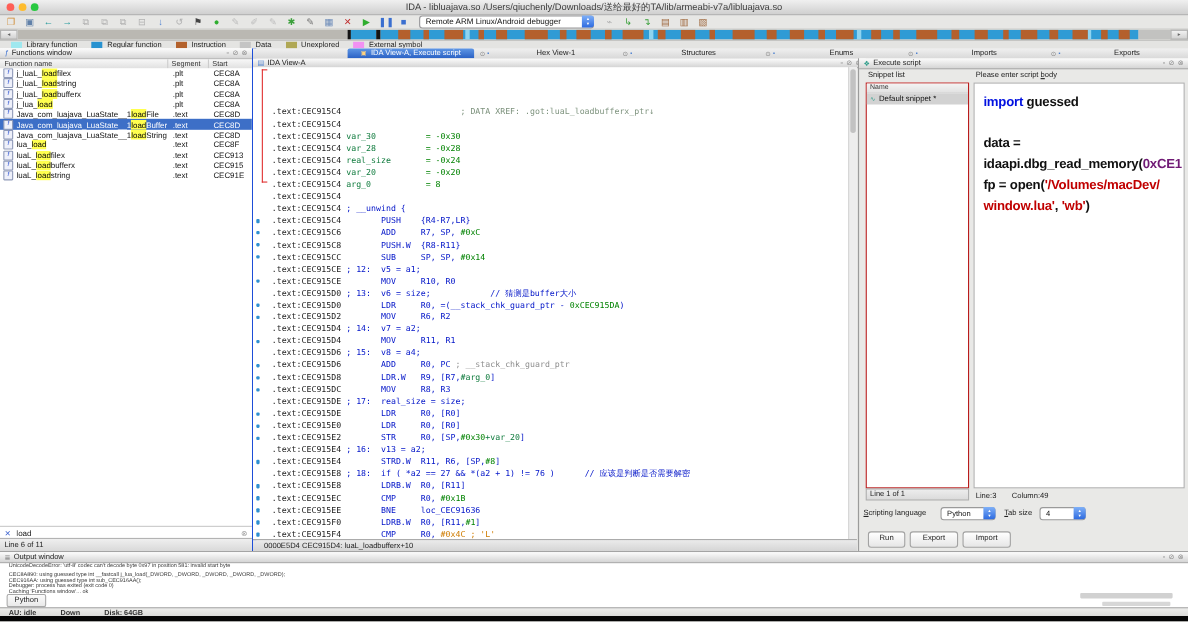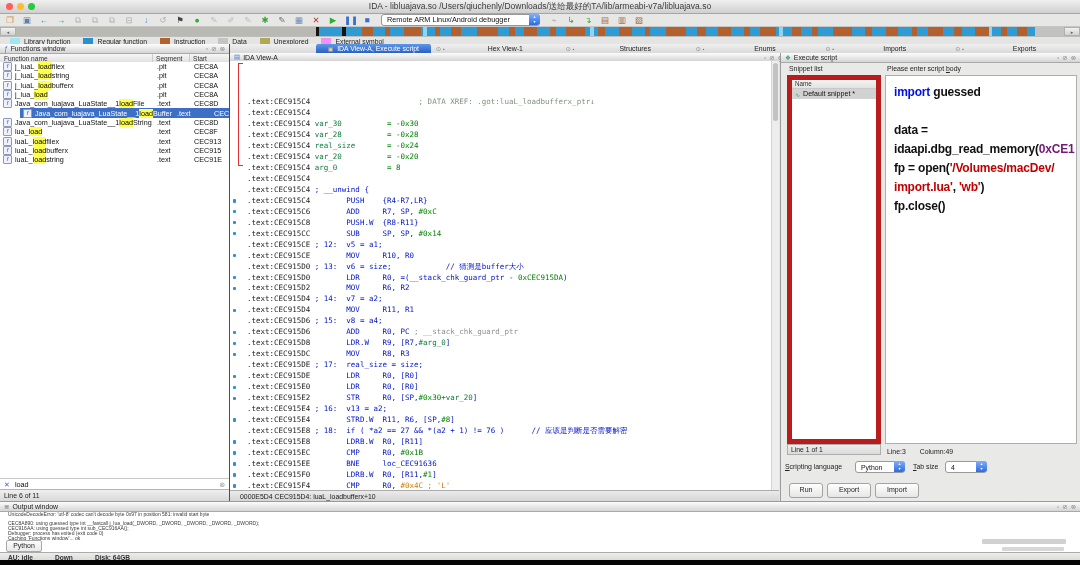--- a/index.html
+++ b/index.html
@@ -34,21 +34,21 @@
   .colhead{height:9px;background:linear-gradient(#f7f7f7,#dedede);border-bottom:1px solid #bdbdbd;display:flex;font-size:6.6px;color:#333;line-height:9px;}
   .colhead .c1{width:152px;padding-left:4px;box-sizing:border-box;}
   .colhead .c2{width:37px;border-left:1px solid #ccc;padding-left:3px;box-sizing:border-box;}
   .colhead .c3{width:36px;border-left:1px solid #ccc;padding-left:3px;box-sizing:border-box;}
   .flist{position:absolute;left:0;right:0;top:18px;height:416px;overflow:hidden;background:#fff;}
   .frow{height:9.3px;display:flex;align-items:center;font-size:7.2px;white-space:nowrap;color:#111;}
   .frow .ficon{width:7px;height:7px;margin:0 3px 0 3px;background:#eef0fa;border:1px solid #8f9ab8;border-radius:1px;color:#2a4fd0;font-size:5.5px;line-height:6px;text-align:center;flex:none;font-style:italic;}
   .frow .fname{width:139px;overflow:hidden;flex:none;}
   .frow .fseg{width:37px;flex:none;padding-left:3px;box-sizing:border-box;}
   .frow .fstart{width:36px;flex:none;padding-left:3px;box-sizing:border-box;}
-  .frow.sel{background:#3d6fc7;color:#fff;margin-left:20px;}
+  .frow.sel{background:#3d6fc7;color:#fff;}
   .hl{background:#ffff4f;color:#000;}
   .fsearch{position:absolute;left:0;right:0;top:434px;height:11px;background:#fff;border-top:1px solid #c9c9c9;display:flex;align-items:center;padding:0 4px;gap:3px;}
   .fsearch .xic{color:#3d63cf;font-size:7px;}
   .fsearch input{flex:1;border:none;outline:none;font-size:7.3px;font-family:"Liberation Sans",sans-serif;color:#111;background:transparent;}
   .fsearch .clear{color:#9a9a9a;font-size:7px;}
   .fstatus{position:absolute;left:0;right:0;bottom:0;height:11px;background:linear-gradient(#efefef,#d9d9d9);border-top:1px solid #b3b3b3;font-size:6.9px;line-height:11px;padding-left:4px;color:#222;}
   
   .tabrow{left:230px;top:44px;width:850px;height:9px;background:linear-gradient(#f0f0f0,#d9d9d9);border-bottom:1px solid #a9a9a9;display:flex;align-items:stretch;font-size:6.9px;}
   .tabspacer{width:86px;}
   .tab-active{background:linear-gradient(#5f97e6,#2a61c4);color:#fff;border-radius:2px 2px 0 0;padding:0 12px;display:flex;align-items:center;gap:4px;}
@@ -69,21 +69,21 @@
   .dis-x{color:#7e937e;}
   .redline{position:absolute;left:8px;top:2px;width:1px;height:103px;background:#e03030;}
   .redhookT{position:absolute;left:8px;top:2px;width:5px;height:1px;background:#e03030;}
   .redhookB{position:absolute;left:8px;top:104px;width:5px;height:1px;background:#e03030;}
   .dscroll{position:absolute;left:771px;top:61px;width:8px;height:429px;background:#ededed;border-left:1px solid #d4d4d4;box-sizing:border-box;}
   .dthumb{position:absolute;left:1px;top:2px;width:5px;height:58px;background:#c2c2c2;border-radius:3px;}
   .disstatus{left:230px;top:490px;width:549px;height:11px;background:linear-gradient(#ebebeb,#d5d5d5);border-top:1px solid #ababab;font-size:6.9px;line-height:11px;padding-left:10px;color:#222;box-sizing:border-box;}
   
   .exec{left:780px;top:53px;width:300px;height:448px;background:#e9e9e7;border-left:1px solid #9b9b9b;box-sizing:border-box;}
   .exec .lbl{position:absolute;font-size:6.9px;color:#222;}
-  .snipbox{position:absolute;left:6px;top:22px;width:94px;height:369px;background:#fff;border:5px solid #b91c1c;box-sizing:border-box;}
+  .snipbox{position:absolute;left:6px;top:22px;width:94px;height:369px;background:#fff;border:1px solid #b91c1c;box-sizing:border-box;}
   .nhead{height:8px;background:linear-gradient(#f4f4f4,#e2e2e2);border-bottom:1px solid #c9c9c9;font-size:6.3px;line-height:8px;padding-left:3px;color:#333;}
   .snrow{height:10px;display:flex;align-items:center;gap:3px;font-size:7.1px;padding-left:3px;color:#111;}
   .snrow.sel{background:#d2d2d2;}
   .snrow .snic{color:#2f9d8a;font-size:6px;}
   .listflag{position:absolute;left:6px;top:391px;width:94px;height:11px;background:linear-gradient(#ededed,#dbdbdb);border:1px solid #aeaeae;box-sizing:border-box;font-size:6.8px;line-height:9px;padding-left:3px;color:#222;}
   .editor{position:absolute;left:104px;top:22px;width:192px;height:369px;background:#fff;border:1px solid #aeaeae;box-sizing:border-box;padding:7px 2px 0 8px;overflow:hidden;}
   .sline{height:19px;line-height:19px;font-size:12px;font-weight:600;letter-spacing:-0.2px;white-space:pre;color:#101010;}
   .sc-kw{color:#0010e0;}
   .sc-num{color:#701a75;}
   .sc-str{color:#c00000;}
@@ -405,22 +405,21 @@
   <div class="listflag">Line 1 of 1</div>
   <div class="lbl" style="left:106px;top:12px">
     <span>Please enter script </span><span class="u">b</span><span>ody</span>
   </div>
   <div class="editor">
       <div class="sline"><span class="sc-kw">import</span><span class="sc-k"> guessed</span></div>
       <div class="sline">&nbsp;</div>
       <div class="sline"><span class="sc-k">data =</span></div>
       <div class="sline"><span class="sc-k">idaapi.dbg_read_memory(</span><span class="sc-num">0xCE1</span></div>
       <div class="sline"><span class="sc-k">fp = open(</span><span class="sc-str">'/Volumes/macDev/</span></div>
-      <div class="sline"><span class="sc-str">import.lua'</span><span class="sc-k">, </span><span class="sc-str">'wb'</span><span class="sc-k">)</span></div>
-      <div class="sline"><span class="sc-k">fp.close()</span></div>
+      <div class="sline"><span class="sc-str">window.lua'</span><span class="sc-k">, </span><span class="sc-str">'wb'</span><span class="sc-k">)</span></div>
     </div>
   <div class="cursorstat">
     <span>Line:3</span>
     <span>Column:49</span>
   </div>
   <div class="langrow">
     <span style="position:absolute;left:0;top:2px"><span class="u">S</span><span>cripting language</span></span>
     <span class="mac-dd" style="left:70px;top:0;width:50px">
       <span>Python</span>
       <span class="dd-cap">▲<br>▼</span>

